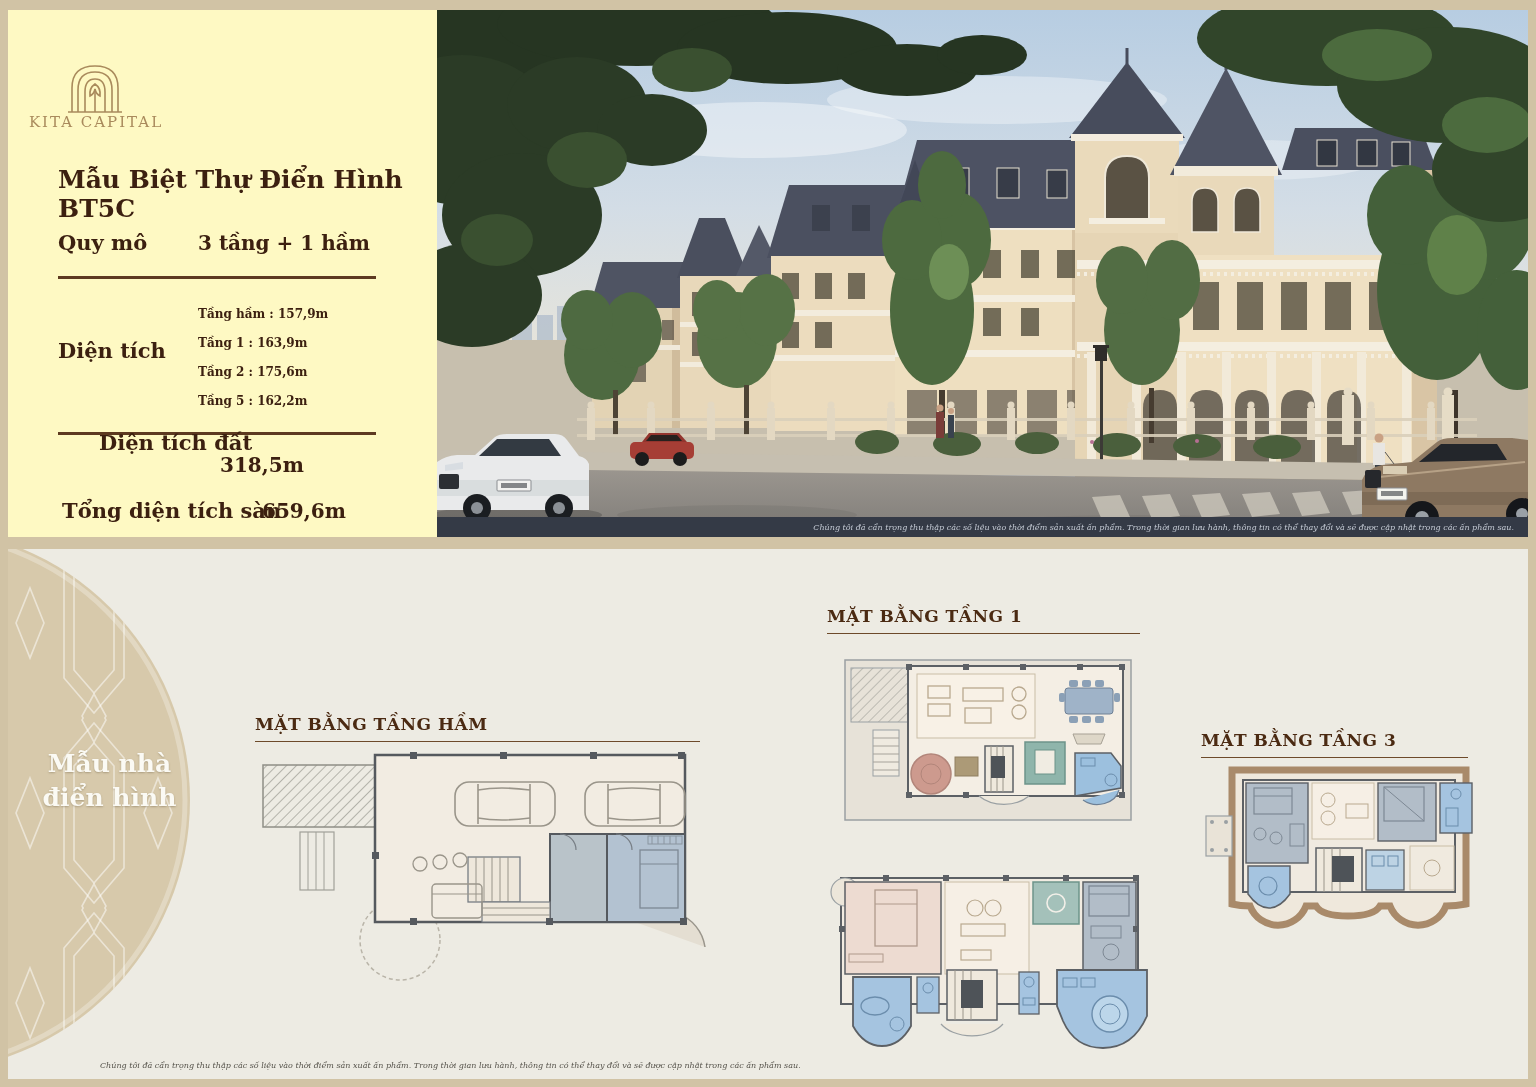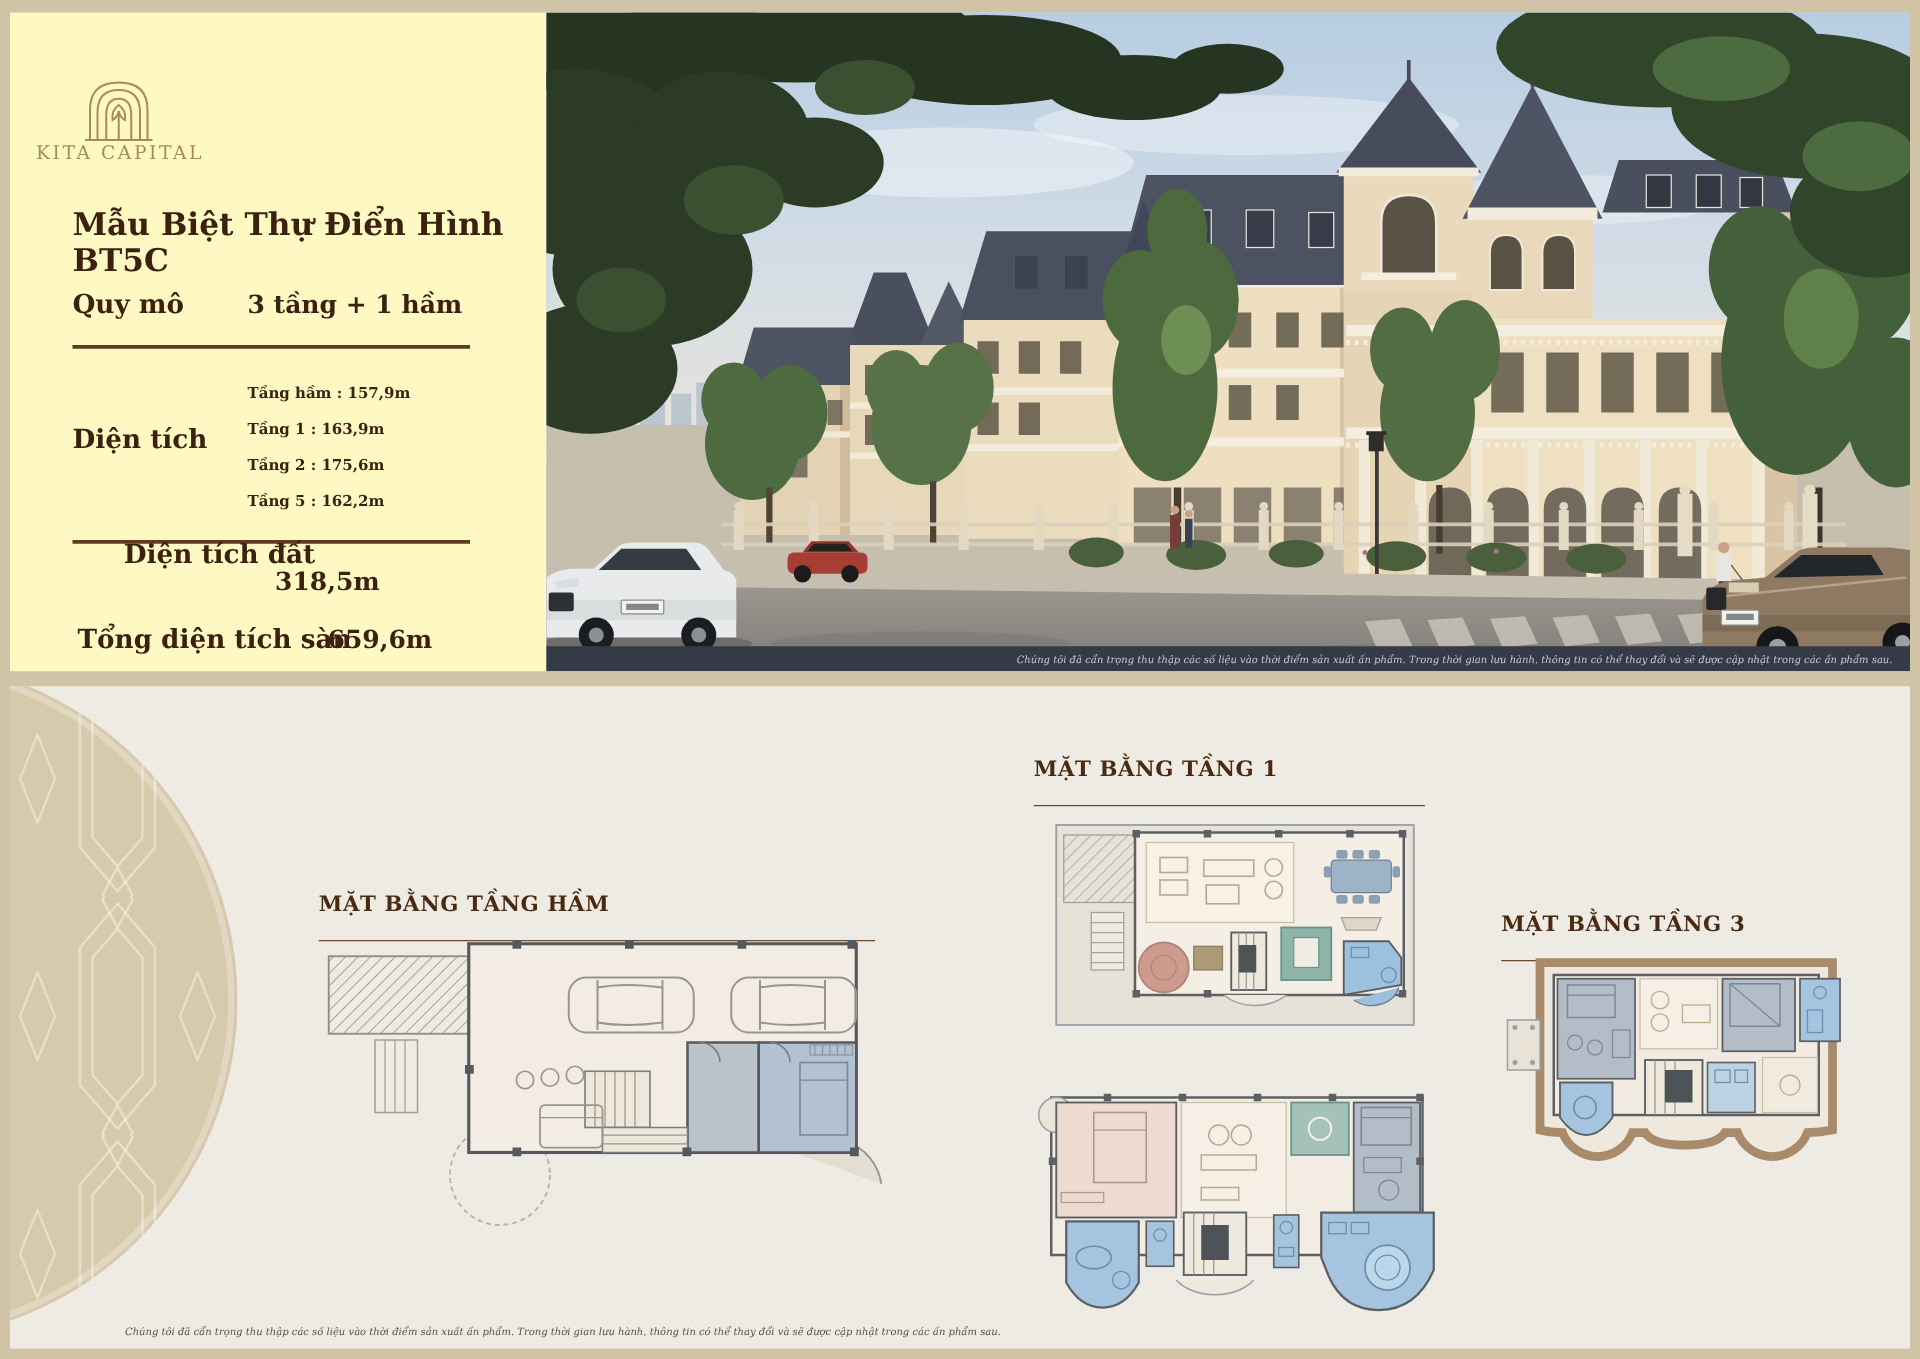--- a/index.html
+++ b/index.html
@@ -22,21 +22,21 @@
   .photo svg{display:block;}
   .photo-band{position:absolute;left:0;bottom:0;width:100%;height:20px;background:#343a46;
               display:flex;align-items:center;justify-content:flex-end;padding-right:14px;box-sizing:border-box;}
   .photo-band span{font-size:8px;font-style:italic;color:#c5cbd5;white-space:nowrap;}
   
   .bottom{position:absolute;left:8px;top:549px;width:1520px;height:530px;background:#edebe3;overflow:hidden;}
   .circle-wrap{position:absolute;left:-362px;top:-21px;width:544px;height:544px;}
   .badge-text{position:absolute;left:14px;top:198px;width:175px;text-align:center;color:#fbfaf4;
               font-size:25px;font-weight:bold;line-height:1.35;text-shadow:0 1px 2px rgba(90,75,45,.35);}
   .plan-head{position:absolute;font-size:17px;font-weight:bold;color:#4b2a12;letter-spacing:.5px;
-             border-bottom:1.6px solid #6d4a2a;padding-bottom:18px;white-space:nowrap;}
+             border-bottom:1.6px solid #6d4a2a;padding-bottom:7px;white-space:nowrap;}
   .footer-note{position:absolute;left:92px;top:512px;font-size:8px;font-style:italic;color:#55524a;white-space:nowrap;}
   .plan-svg{position:absolute;}
 </style>
 </head>
 <body>
 
 <div class="page">
 
   <div class="panel texture">
     <svg class="logo" viewBox="0 0 58 52">
@@ -438,20 +438,24 @@
             <polygon points="128,60 142,95 128,130 114,95"></polygon>
             <polygon points="64,-20 76,2 64,24 52,2"></polygon>
             <polygon points="64,166 76,188 64,210 52,188"></polygon>
           </g>
         </pattern>
       </defs>
       <circle cx="272" cy="272" r="272" fill="#d7c9ab"></circle>
       <circle cx="272" cy="272" r="272" fill="url(#deco)"></circle>
       <circle cx="272" cy="272" r="267" fill="none" stroke="rgba(255,255,255,.28)" stroke-width="5"></circle>
     </svg>
+    <div class="badge-text">
+      <div>Mẫu nhà</div>
+      <div>điển hình</div>
+    </div>
 
     <div class="plan-head" style="left:247px;top:165px;width:445px;">MẶT BẰNG TẦNG HẦM</div>
     <div class="plan-head" style="left:819px;top:57px;width:313px;">MẶT BẰNG TẦNG 1</div>
     <div class="plan-head" style="left:1193px;top:181px;width:267px;">MẶT BẰNG TẦNG 3</div>
 
     <svg class="plan-svg" style="left:242px;top:193px;" width="460" height="245" viewBox="0 0 460 245">
       <defs>
         <pattern id="hatchB" width="7" height="7" patternUnits="userSpaceOnUse" patternTransform="rotate(45)">
           <line x1="0" y1="0" x2="0" y2="7" stroke="#9a9a92" stroke-width="1.4"></line>
         </pattern>

